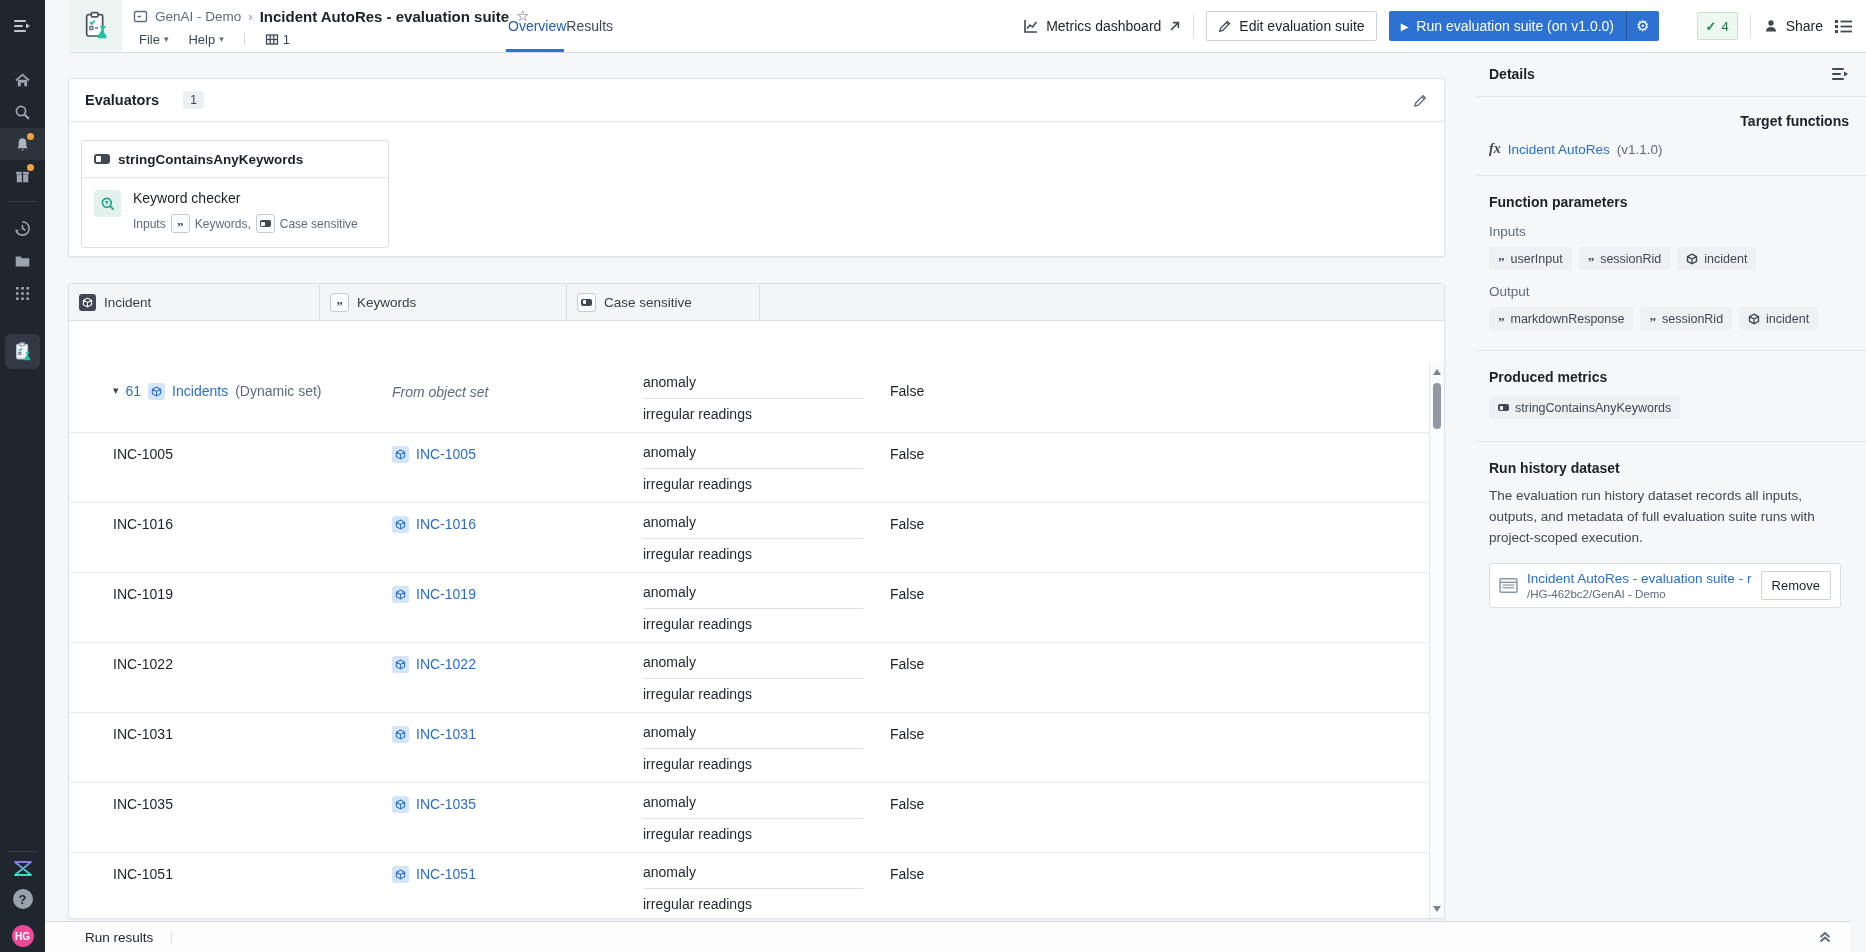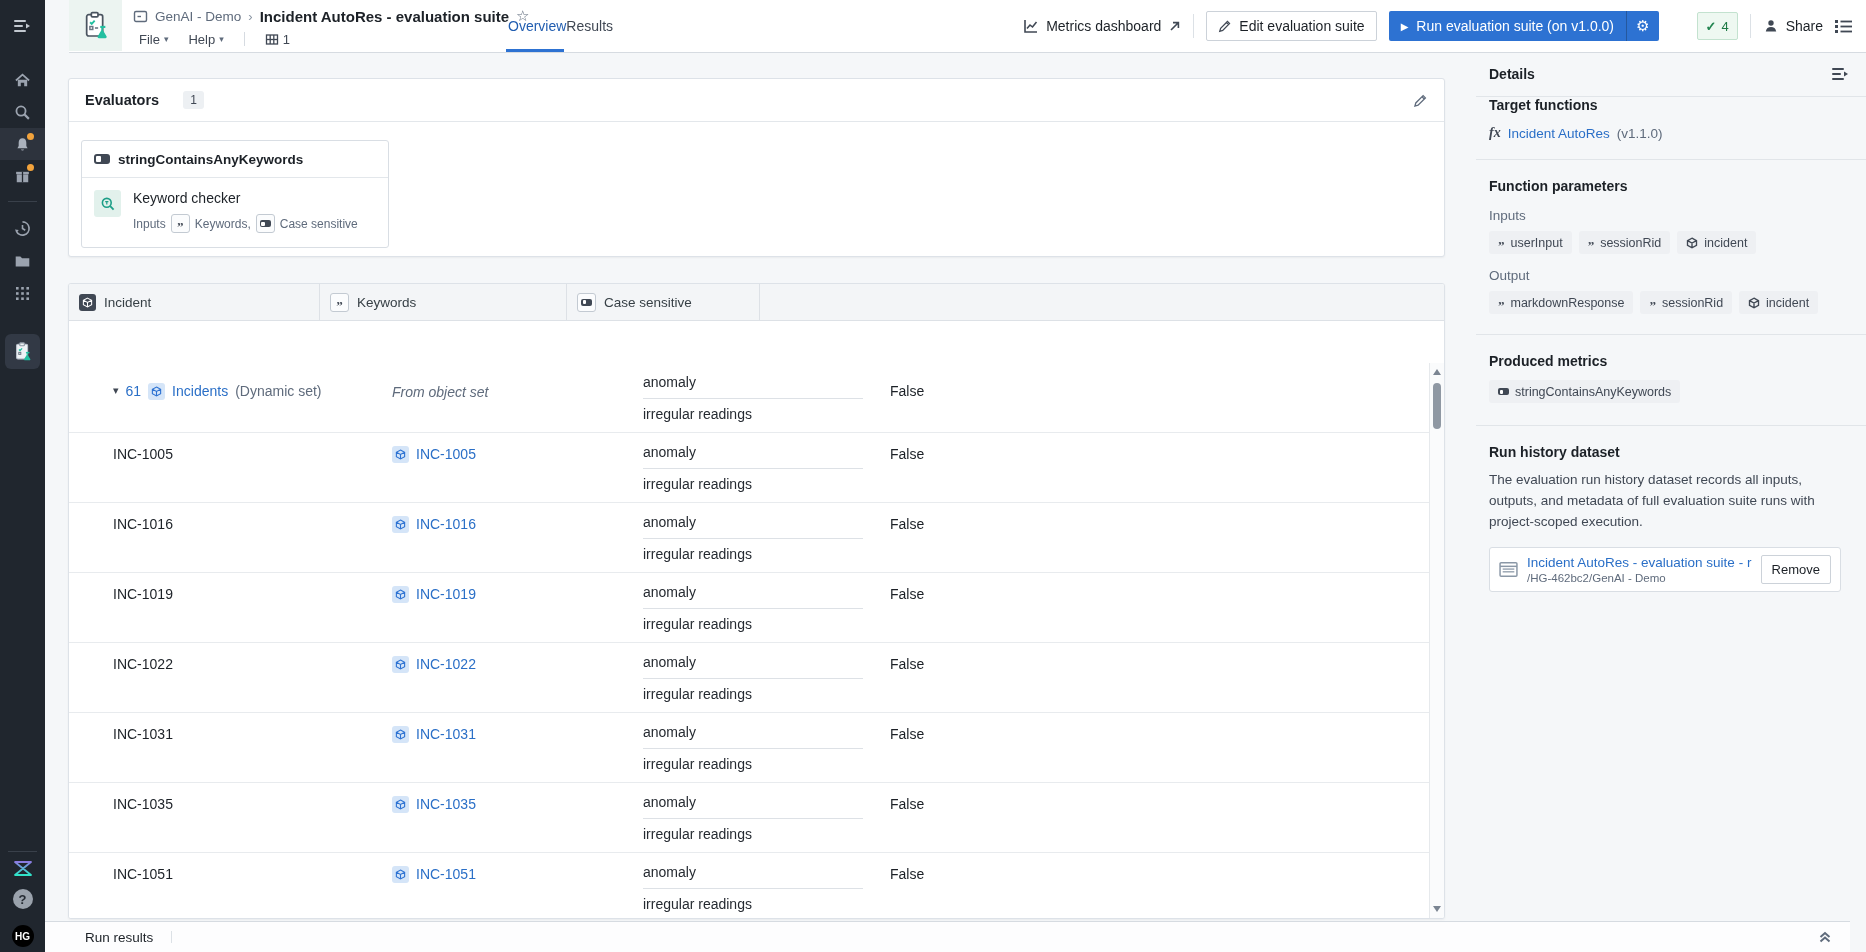--- a/index.html
+++ b/index.html
@@ -9,21 +9,21 @@
 
   
   #sidebar{position:absolute;left:0;top:0;width:45px;height:952px;background:#20262e;z-index:30;}
   .sb-icon{position:absolute;left:0;width:45px;height:32px;display:flex;align-items:center;justify-content:center;cursor:pointer;}
   .sb-icon.selected{background:#2d333d;}
   .sb-divider{position:absolute;left:8px;width:29px;height:1px;background:#39404a;}
   .sb-dot{position:absolute;width:7px;height:7px;border-radius:50%;background:#f2a33c;}
   .sb-apptile{position:absolute;left:5px;top:334px;width:35px;height:35px;border-radius:6px;background:#323945;display:flex;align-items:center;justify-content:center;cursor:pointer;}
   .sb-bottom{position:absolute;left:0;width:45px;display:flex;justify-content:center;}
   .help-circle{width:20px;height:20px;border-radius:50%;background:#9aa2ac;color:#252b33;font-size:13px;font-weight:bold;display:flex;align-items:center;justify-content:center;}
-  .avatar{width:22px;height:22px;border-radius:50%;background:#000000;color:#fff;font-size:10px;font-weight:bold;display:flex;align-items:center;justify-content:center;}
+  .avatar{width:22px;height:22px;border-radius:50%;background:#ec4899;color:#fff;font-size:10px;font-weight:bold;display:flex;align-items:center;justify-content:center;}
 
   
   #topbar{position:absolute;left:45px;top:0;right:0;height:52px;background:#ffffff;border-bottom:1px solid #d6dbe1;z-index:20;margin-left:24px;}
   #apptile{position:absolute;left:0;top:0;width:53px;height:51px;background:#ecf4f1;display:flex;align-items:center;justify-content:center;cursor:pointer;}
   #breadcrumb-block{position:absolute;left:64px;top:5px;}
   .bc-line1{display:flex;align-items:center;gap:7px;height:22px;}
   .bc-project{color:#5f6b7c;font-size:13.5px;}
   .bc-sep{color:#8a95a3;font-size:13px;}
   .bc-title{font-weight:bold;font-size:15px;color:#1c2127;}
   .bc-star{color:#5f6b7c;font-size:15px;cursor:pointer;}
@@ -600,21 +600,21 @@
             <rect x="0" y="1" width="12" height="2" rx="1" fill="#404854"></rect>
             <rect x="0" y="6" width="9" height="2" rx="1" fill="#404854"></rect>
             <path d="M12 4.5 L16 7 L12 9.5 Z" fill="#404854"></path>
             <rect x="0" y="11" width="12" height="2" rx="1" fill="#404854"></rect>
           </svg>
         </span>
       </div>
       <div class="dt-hr"></div>
 
       <div class="dt-pad">
-        <div class="dt-h" style="margin-top:0;">Target functions</div>
+        <div class="dt-h" style="margin-top:16px;text-align:right;">Target functions</div>
         <div class="fx-row">
           <span class="fx-glyph">fx</span>
           <span class="fn-link">Incident AutoRes</span>
           <span class="fn-ver">(v1.1.0)</span>
         </div>
       </div>
       <div class="dt-hr"></div>
 
       <div class="dt-pad">
         <div class="dt-h" style="margin-top:18px;">Function parameters</div>

